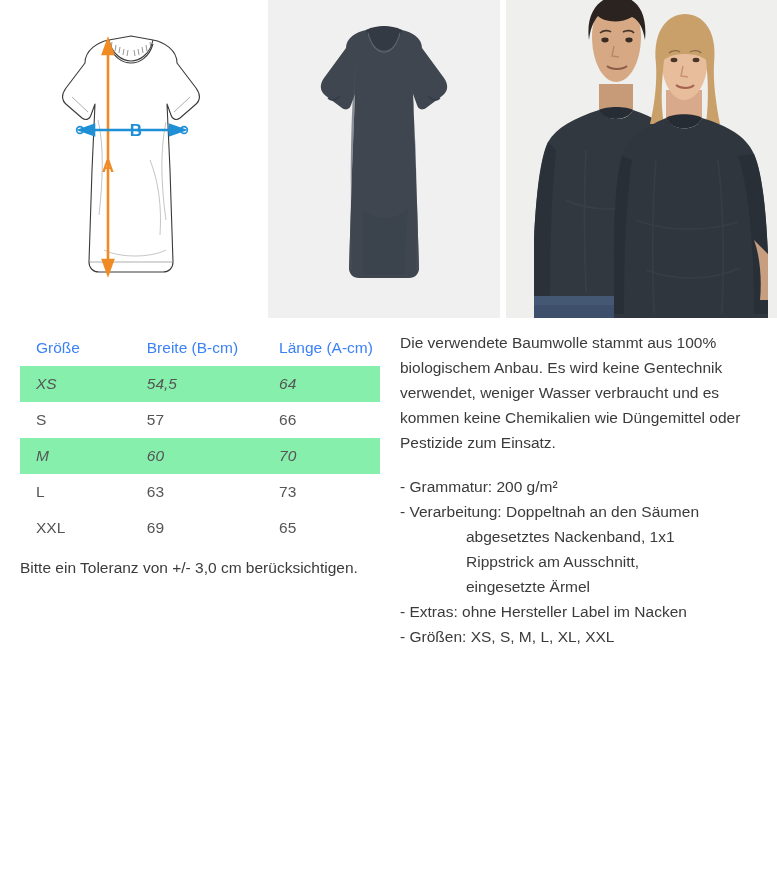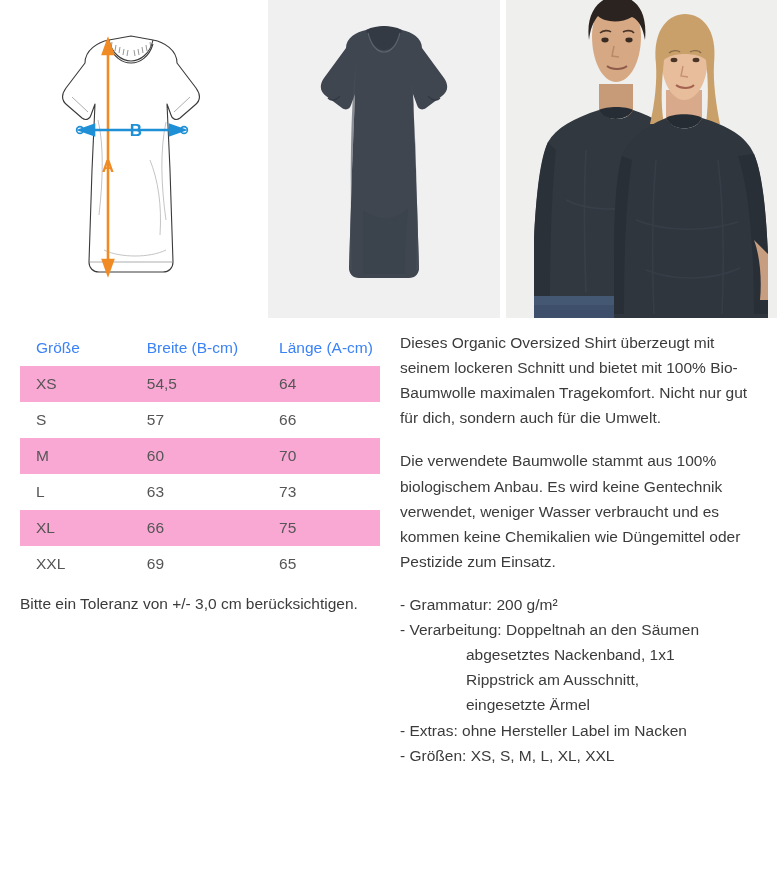--- a/index.html
+++ b/index.html
@@ -73,21 +73,21 @@
     padding: 9px 0 9px 16px;
     font-size: 15.5px;
   }
   table.size-table td {
     padding: 9px 0 9px 16px;
     color: #555555;
   }
   table.size-table th.col-size, table.size-table td.col-size { width: 108px; }
   table.size-table th.col-width, table.size-table td.col-width { width: 136px; }
   table.size-table th.col-length, table.size-table td.col-length { width: 116px; }
-  table.size-table tbody tr.odd { background: #f9a8d4; }
+  table.size-table tbody tr.odd { background: #86efac; font-style: italic; }
   table.size-table tbody tr.even { background: #ffffff; }
   table.size-table thead tr { background: #ffffff; }
 
   .tolerance {
     margin-top: 10px;
     font-size: 15.5px;
     color: #3b3b3b;
     line-height: 1.5;
   }
 
@@ -312,38 +312,32 @@
         <tr class="odd">
           <td class="col-size">M</td>
           <td class="col-width">60</td>
           <td class="col-length">70</td>
         </tr>
         <tr class="even">
           <td class="col-size">L</td>
           <td class="col-width">63</td>
           <td class="col-length">73</td>
         </tr>
-        <tr class="odd">
-          <td class="col-size">XL</td>
-          <td class="col-width">66</td>
-          <td class="col-length">75</td>
-        </tr>
         <tr class="even">
           <td class="col-size">XXL</td>
           <td class="col-width">69</td>
           <td class="col-length">65</td>
         </tr>
       </tbody>
     </table>
 
     <div class="tolerance">Bitte ein Toleranz von +/- 3,0 cm berücksichtigen.</div>
   </div>
 
   <div class="right-col">
-    <p class="desc-p">Dieses Organic Oversized Shirt überzeugt mit seinem lockeren Schnitt und bietet mit 100% Bio-Baumwolle maximalen Tragekomfort. Nicht nur gut für dich, sondern auch für die Umwelt.</p>
     <p class="desc-p">Die verwendete Baumwolle stammt aus 100% biologischem Anbau. Es wird keine Gentechnik verwendet, weniger Wasser verbraucht und es kommen keine Chemikalien wie Düngemittel oder Pestizide zum Einsatz.</p>
     <ul class="spec-list">
       <li>- Grammatur: 200 g/m²</li>
       <li>- Verarbeitung: Doppeltnah an den Säumen</li>
       <li>
           <span class="cont">abgesetztes Nackenband, 1x1</span>
         </li>
       <li>
           <span class="cont">Rippstrick am Ausschnitt,</span>
         </li>

